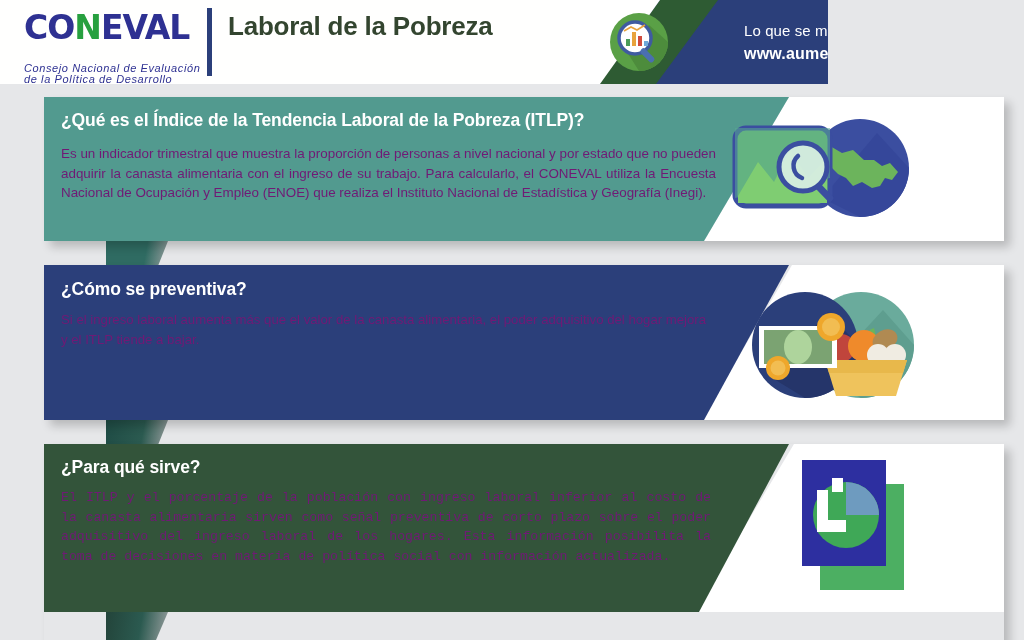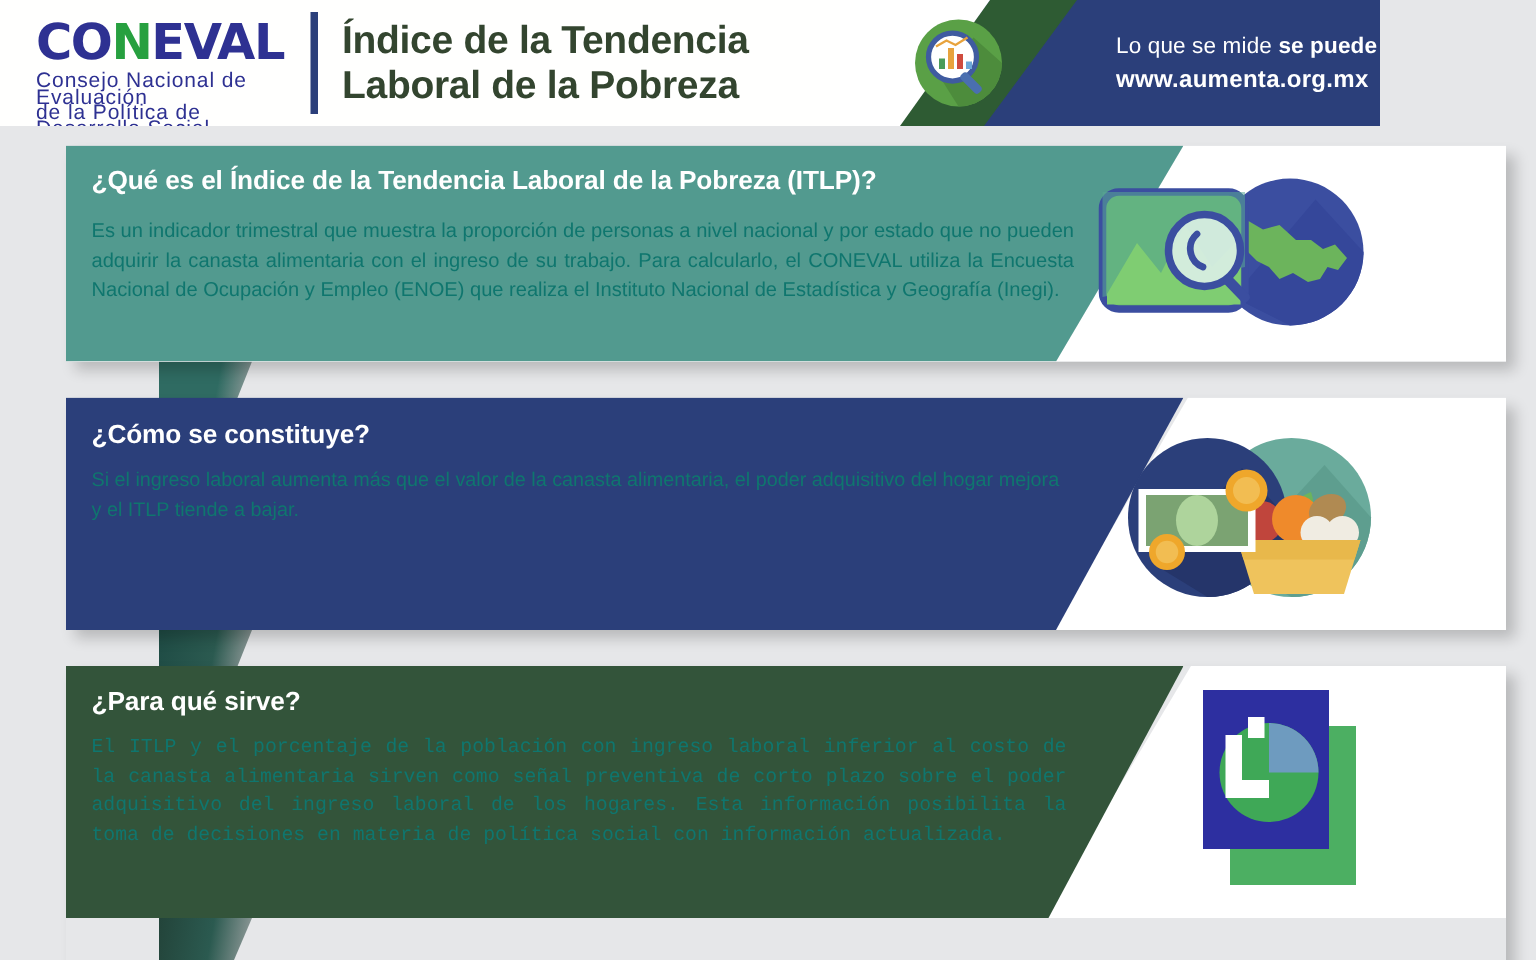--- a/index.html
+++ b/index.html
@@ -4,59 +4,59 @@
 <style>
   html,body{margin:0;padding:0;}
   body{
     width:1024px;height:640px;overflow:hidden;
     background:#e6e7e9;
     font-family:"Liberation Sans","DejaVu Sans",sans-serif;
     position:relative;
   }
 
   
-  .header{position:absolute;left:0;top:0;width:920px;height:84px;background:#ffffff;overflow:hidden;}
+  .header{position:absolute;left:0;top:0;width:828px;height:84px;background:#ffffff;overflow:hidden;}
   .header-white{position:absolute;left:0;top:0;width:660px;height:84px;background:#fffffe;}
   .header-navy{position:absolute;left:600px;top:0;width:424px;height:84px;background:#2b3f7a;}
   .header-diag-green{
     position:absolute;left:598px;top:0;width:120px;height:84px;background:#2e5b33;
     clip-path:polygon(62px 0, 120px 0, 58px 84px, 0px 84px);
   }
   .header-diag-white{
     position:absolute;left:560px;top:0;width:140px;height:84px;background:#ffffff;
     clip-path:polygon(0 0, 100px 0, 40px 84px, 0 84px);
   }
 
   .logo{position:absolute;left:24px;top:11px;width:178px;height:62px;}
   .logo-word{font-weight:bold;font-size:33px;letter-spacing:-1px;line-height:34px;color:#2e3192;
     font-family:"DejaVu Sans",sans-serif;position:relative;white-space:nowrap;}
   .logo-word .n-green{color:#27a03f;}
-  .logo-sub{font-size:14px;color:#2e3192;line-height:10.5px;letter-spacing:.6px;margin-top:3px;
-    font-family:"Liberation Sans",sans-serif;}
+  .logo-sub{font-size:11px;color:#2e3192;line-height:10.5px;letter-spacing:.6px;margin-top:18px;
+    font-family:"Liberation Sans",sans-serif;font-style:italic;}
   .logo-rule{position:absolute;left:207px;top:8px;width:5px;height:68px;background:#2b3f7a;}
 
   .header-title{position:absolute;left:228px;top:11px;width:330px;
     font-size:26px;line-height:30px;font-weight:bold;color:#33452f;letter-spacing:-.2px;}
 
   .magnifier-badge{position:absolute;left:609px;top:12px;width:60px;height:60px;}
   .header-tag{position:absolute;left:744px;top:20px;width:270px;color:#ffffff;}
   .header-tag .line1{font-size:15px;line-height:22px;letter-spacing:.1px;}
   .header-tag .line1 b{font-weight:bold;}
   .header-tag .line2{font-size:16px;line-height:24px;font-weight:bold;letter-spacing:.2px;}
 
   
   .panel{position:absolute;box-sizing:border-box;}
   .panel-body{position:absolute;left:0;top:0;width:100%;height:100%;overflow:hidden;}
   .panel-color{position:absolute;left:0;top:0;height:100%;}
   .panel-white{position:absolute;top:0;height:100%;background:#ffffff;}
   .panel-shadow{position:absolute;box-shadow:6px 6px 9px rgba(0,0,0,.20);}
   .fold{position:absolute;width:62px;height:30px;}
 
   .p-title{position:absolute;color:#ffffff;font-weight:bold;letter-spacing:-.1px;}
-  .p-text{position:absolute;color:#0f766e;}
+  .p-text{position:absolute;color:#701a75;}
   .p-text p{margin:0 0 13px 0;}
   .p-text p:last-child{margin-bottom:0;}
 
   
   #panel1{left:44px;top:97px;width:960px;height:144px;}
   #panel1 .panel-color{width:745px;background:#529a8f;clip-path:polygon(0 0,745px 0,660px 144px,0 144px);}
   #panel1 .panel-white{left:600px;width:360px;clip-path:polygon(145px 0,360px 0,360px 144px,60px 144px);}
   #panel1 .p-title{left:17px;top:13px;font-size:17.5px;}
   #panel1 .p-text{left:17px;top:47px;width:655px;font-size:13.4px;line-height:19.5px;text-align:justify;}
   #fold1{left:106px;top:241px;background:linear-gradient(100deg,#2f6b62 0%,#2f6b62 62%,#9aa0a0 100%);
@@ -97,21 +97,20 @@
   <div class="logo">
     <div class="logo-word"><span>CO</span><span class="n-green">N</span><span>EVAL</span></div>
     <div class="logo-sub">
       <div>Consejo Nacional de Evaluación</div>
       <div>de la Política de Desarrollo Social</div>
     </div>
   </div>
   <div class="logo-rule"></div>
 
   <div class="header-title">
-    <div>Índice de la Tendencia</div>
     <div>Laboral de la Pobreza</div>
   </div>
 
   <div class="magnifier-badge">
     <svg viewBox="0 0 60 60" width="60" height="60">
       <circle cx="30" cy="30" r="29" fill="#5aa046"></circle>
       <path d="M30 59 A29 29 0 0 0 59 30 L40 13 L18 40 Z" fill="#4d8c3c"></path>
       <circle cx="26" cy="26" r="16" fill="#ffffff"></circle>
       <circle cx="26" cy="26" r="16" fill="none" stroke="#3f5ba0" stroke-width="3.5"></circle>
       <rect x="17" y="27" width="4" height="7" fill="#4a9c5a"></rect>
@@ -157,21 +156,21 @@
     <rect x="99" y="74" width="7" height="22" rx="3" transform="rotate(-44 102 85)" fill="#3b4ea0"></rect>
   </svg>
 </div>
 
 <div class="fold" id="fold2"></div>
 <div class="panel panel-shadow" id="panel2">
   <div class="panel-body">
     <div class="panel-white"></div>
     <div class="panel-color"></div>
   </div>
-  <div class="p-title">¿Cómo se constituye?</div>
+  <div class="p-title">¿Cómo se preventiva?</div>
   <div class="p-text">
     <p>Si el ingreso laboral aumenta más que el valor de la canasta alimentaria, el poder adquisitivo del hogar mejora y el ITLP tiende a bajar.</p>
   </div>
 </div>
 
 <div class="illus" id="illus2">
   <svg viewBox="0 0 200 126" width="200" height="126">
     <circle cx="128" cy="63" r="53" fill="#6aab9c"></circle>
     <path d="M128 116 A53 53 0 0 0 181 63 L150 28 L88 95 Z" fill="#5e9e8f"></path>
     <circle cx="72" cy="63" r="53" fill="#2b3f7a"></circle>

